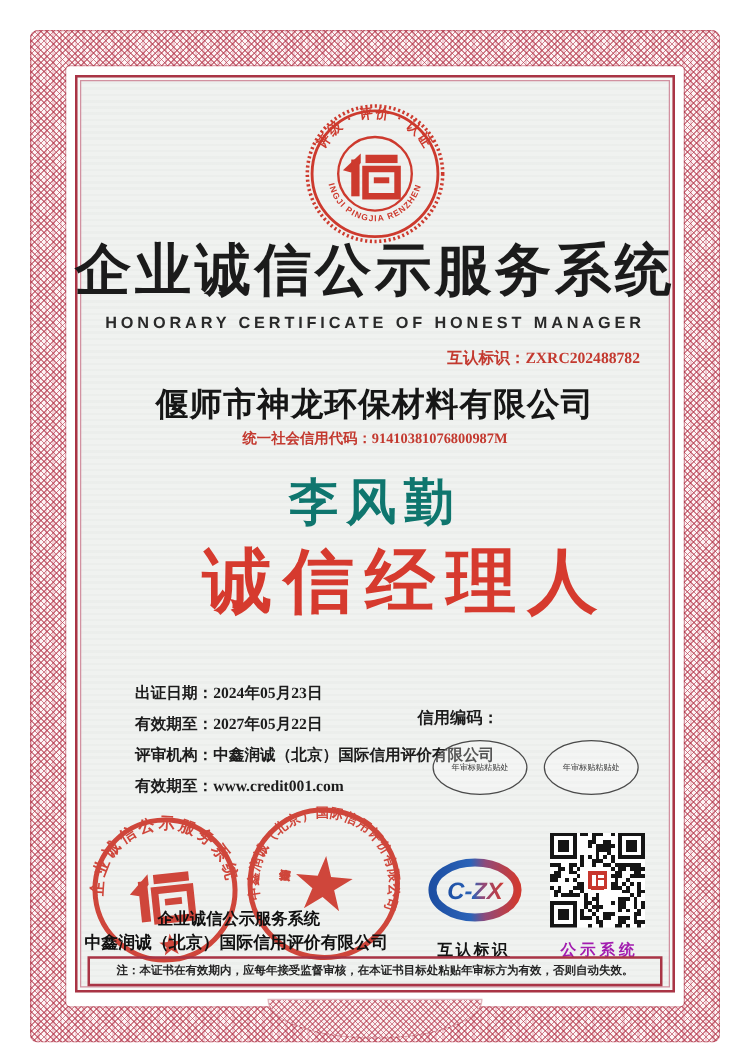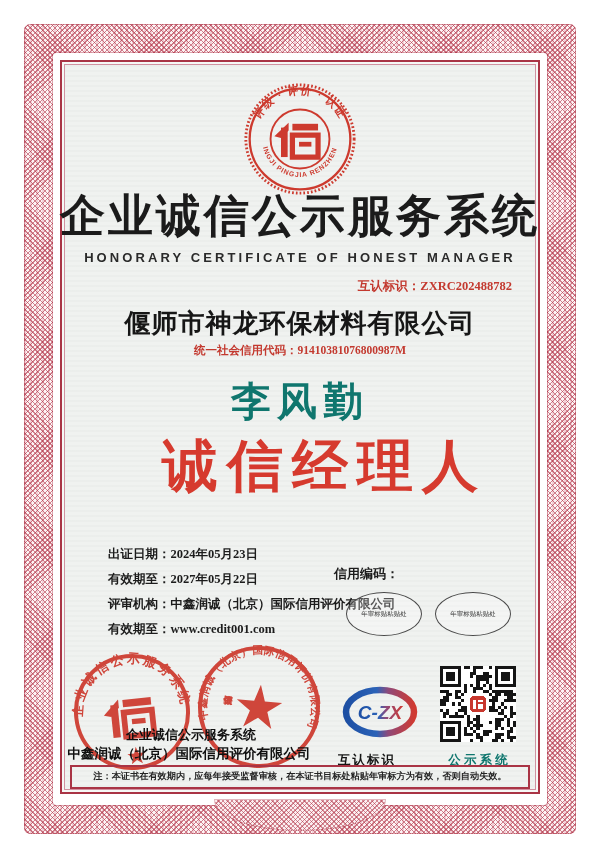--- a/index.html
+++ b/index.html
@@ -47,23 +47,23 @@
   .slot{width:74px;height:42px;border:1.5px solid #4a4a4a;border-radius:50%;
         display:flex;align-items:center;justify-content:center;
         font-size:6.5px;color:#3a3a3a;background:rgba(255,255,255,.25);}
   .slot1{left:346px;top:592px;} .slot2{left:435px;top:592px;}
   .seal{opacity:.93;}
   .seal-left{left:72px;top:652px;transform:rotate(-6deg);z-index:1;}
   .seal-right{left:196px;top:644px;transform:rotate(5deg);z-index:1;}
   .org1{left:70px;top:726px;width:242px;text-align:center;font-size:13px;font-weight:bold;color:#101010;z-index:2;}
   .org2{left:56px;top:745px;width:266px;text-align:center;font-size:13.5px;font-weight:bold;color:#101010;z-index:2;white-space:nowrap;}
   .czx{left:340px;top:684px;}
-  .mutual-label{left:326px;top:752px;width:82px;text-align:center;font-size:12.5px;font-weight:bold;color:#141414;letter-spacing:2px;text-decoration:underline;}
+  .mutual-label{left:338px;top:752px;width:82px;text-align:center;font-size:12.5px;font-weight:bold;color:#141414;letter-spacing:2px;text-decoration:underline;}
   .qr{left:440px;top:666px;width:76px;height:76px;}
-  .pub-label{left:430px;top:752px;width:96px;text-align:center;font-size:12.5px;font-weight:bold;color:#0f766e;}
+  .pub-label{left:430px;top:752px;width:96px;text-align:center;font-size:12.5px;font-weight:bold;color:#a21caf;}
   .note{left:70px;right:70px;top:765px;border:2px solid #a93445;padding:3px 4px 4px;
         font-size:9.2px;font-weight:bold;text-align:center;color:#242424;z-index:2;white-space:nowrap;}
 </style>
 </head>
 <body>
 
 <div class="cert">
 
   <div class="lace"></div>
   <div class="medallion"></div>

